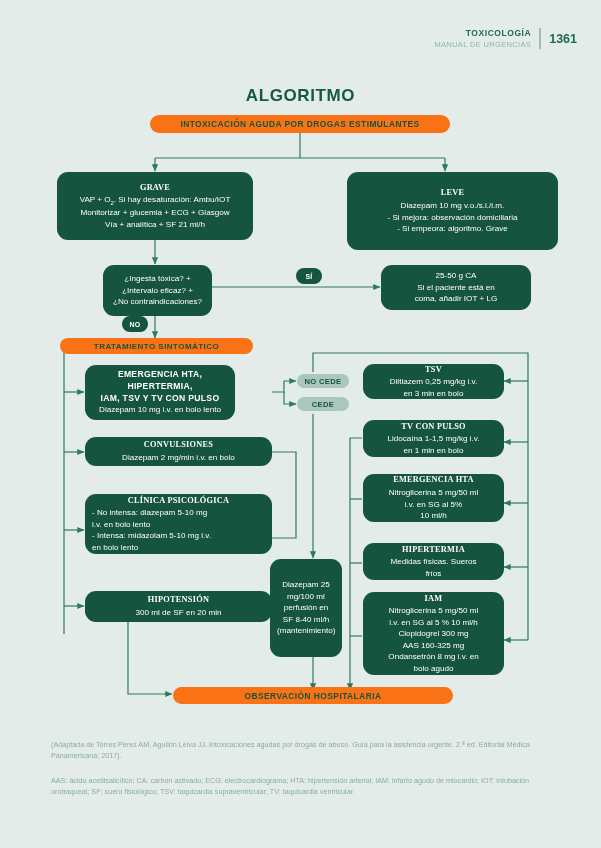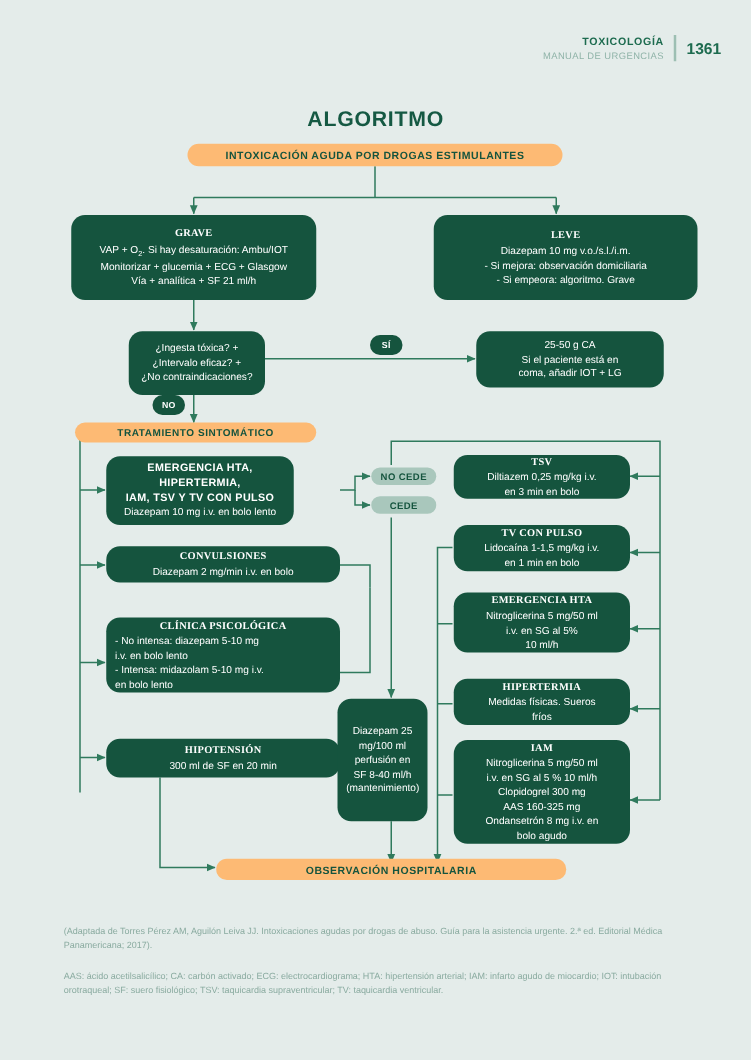--- a/index.html
+++ b/index.html
@@ -27,21 +27,21 @@
   .node{position:absolute;box-sizing:border-box;}
   .dark{
     background:#15543e;color:#ffffff;border-radius:11px;
     display:flex;flex-direction:column;justify-content:center;
     text-align:center;font-size:8.1px;line-height:1.42;padding:5px 7px;
   }
   .dark .ttl{font-weight:bold;font-size:8.3px;letter-spacing:.25px;margin-bottom:1px;font-family:Liberation Serif, serif;}
   .dark .ttl-lg{font-weight:bold;font-size:8.6px;letter-spacing:.3px;line-height:1.35;}
   .dark .left{text-align:left;}
   .light{
-    background:#fdba74;color:#15543e;border-radius:11px;
+    background:#f97316;color:#15543e;border-radius:11px;
     display:flex;align-items:center;justify-content:center;
     text-align:center;font-weight:bold;letter-spacing:.45px;font-size:8.4px;
   }
   .pill{
     background:#a9c7bc;color:#15543e;border-radius:8px;
     display:flex;align-items:center;justify-content:center;
     font-size:7.6px;font-weight:bold;letter-spacing:.35px;
   }
   .badge{
     background:#15543e;color:#ffffff;border-radius:50%;
@@ -131,21 +131,21 @@
 
   <div class="node dark" style="left:57px;top:172px;width:196px;height:68px;">
     <div class="ttl">GRAVE</div>
     <div>
       <span>VAP + O</span><sub>2</sub><span>. Si hay desaturación: Ambu/IOT</span>
     </div>
     <div>Monitorizar + glucemia + ECG + Glasgow</div>
     <div>Vía + analítica + SF 21 ml/h</div>
   </div>
 
-  <div class="node dark" style="left:347px;top:172px;width:211px;height:68px;">
+  <div class="node dark" style="left:347px;top:172px;width:211px;height:78px;">
     <div class="ttl">LEVE</div>
     <div>Diazepam 10 mg v.o./s.l./i.m.</div>
     <div>- Si mejora: observación domiciliaria</div>
     <div>- Si empeora: algoritmo. Grave</div>
   </div>
 
   <div class="node dark" style="left:103px;top:265px;width:109px;height:51px;">
     <div>¿Ingesta tóxica? +</div>
     <div>¿Intervalo eficaz? +</div>
     <div>¿No contraindicaciones?</div>

